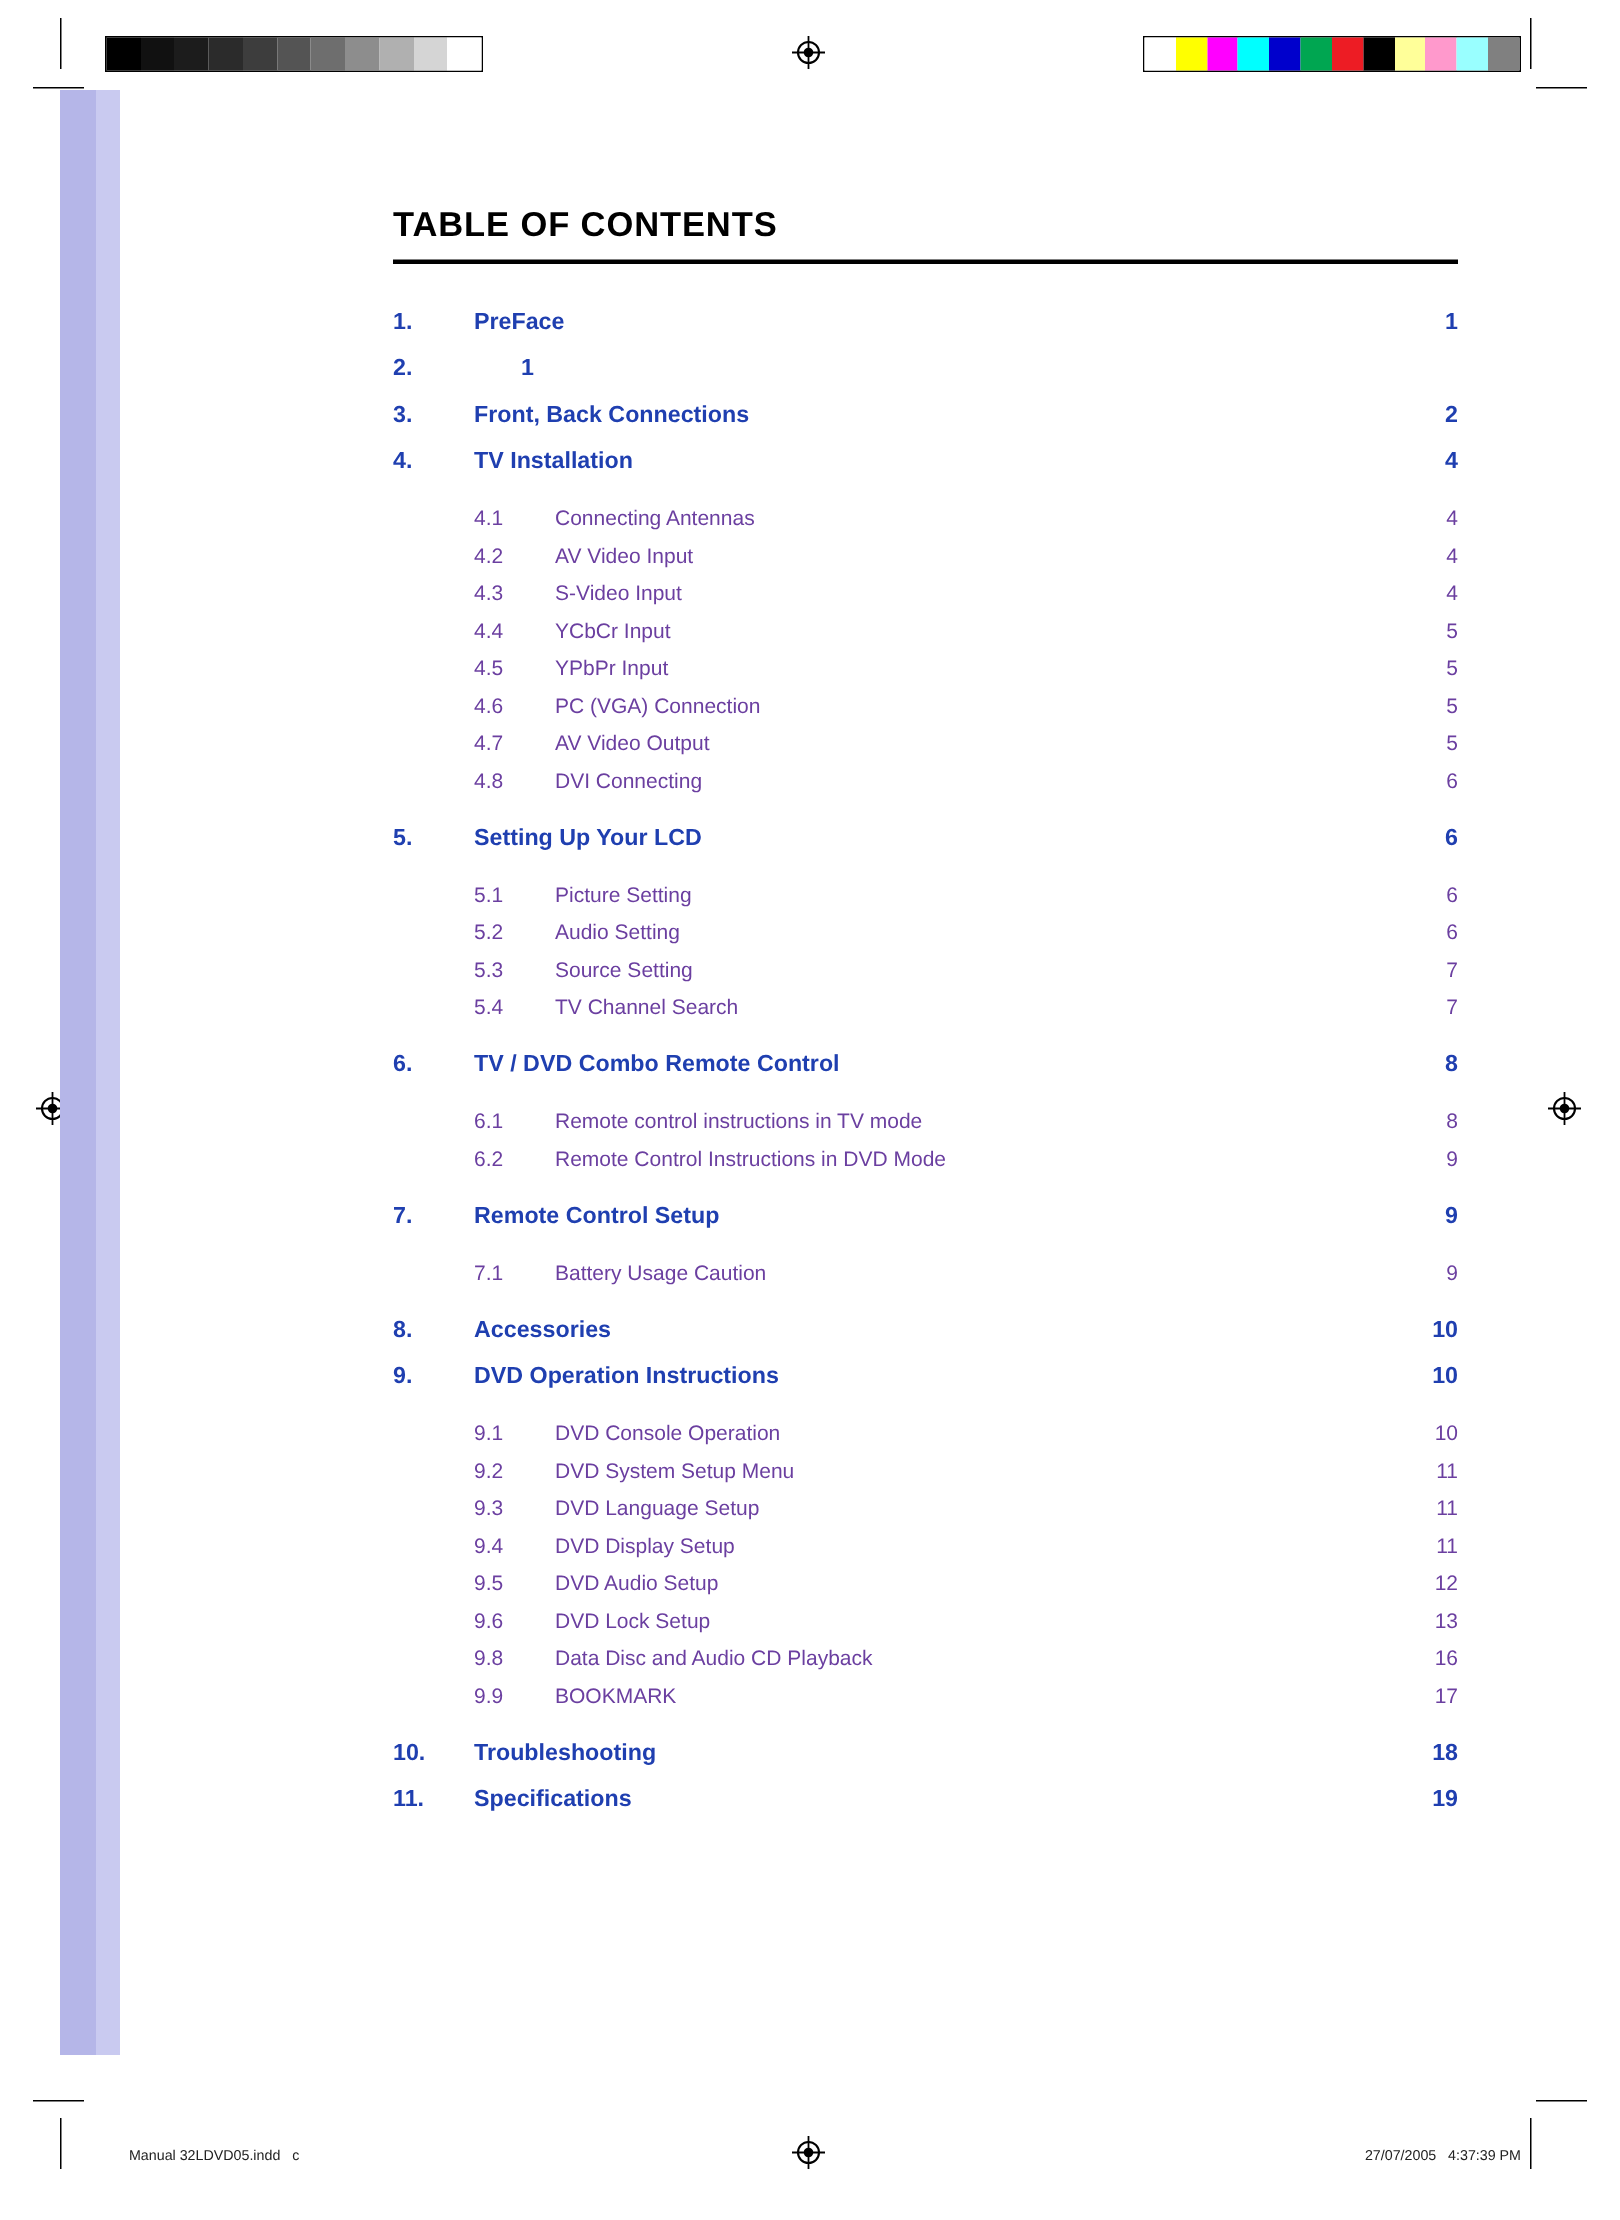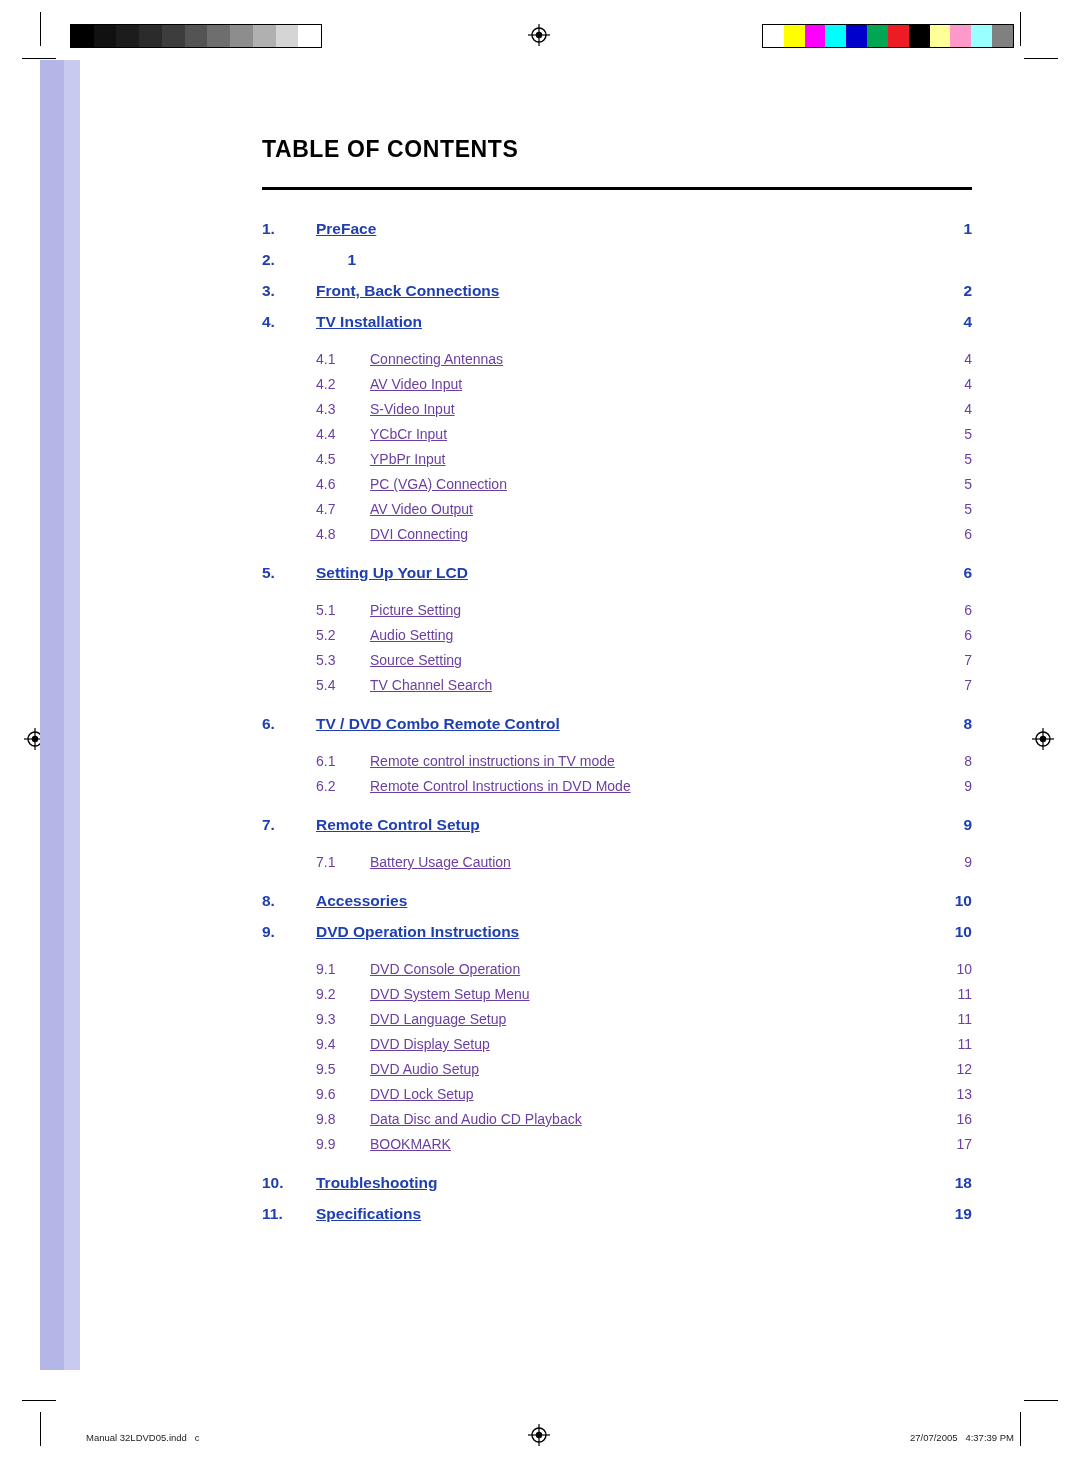--- a/index.html
+++ b/index.html
@@ -74,42 +74,41 @@
     position: absolute;
     left: 262px;
     top: 136px;
     width: 710px;
   }
   .toc-title {
     font-size: 23px;
     font-weight: bold;
     letter-spacing: 0.6px;
     color: #000;
-    padding-bottom: 24px;
+    padding-bottom: 10px;
   }
   .title-rule {
     border-bottom: 3px solid #000;
     width: 710px;
     margin-bottom: 30px;
   }
 
   .toc-list { width: 710px; }
 
   .row {
     display: flex;
     align-items: baseline;
     width: 100%;
   }
   .num {
     flex: 0 0 auto;
     text-align: left;
   }
   .label {
     flex: 1 1 auto;
-    text-decoration: underline;
   }
   .page {
     flex: 0 0 40px;
     text-align: right;
   }
 
   
   .lvl1 {
     color: #1f3fb0;
     font-weight: bold;

